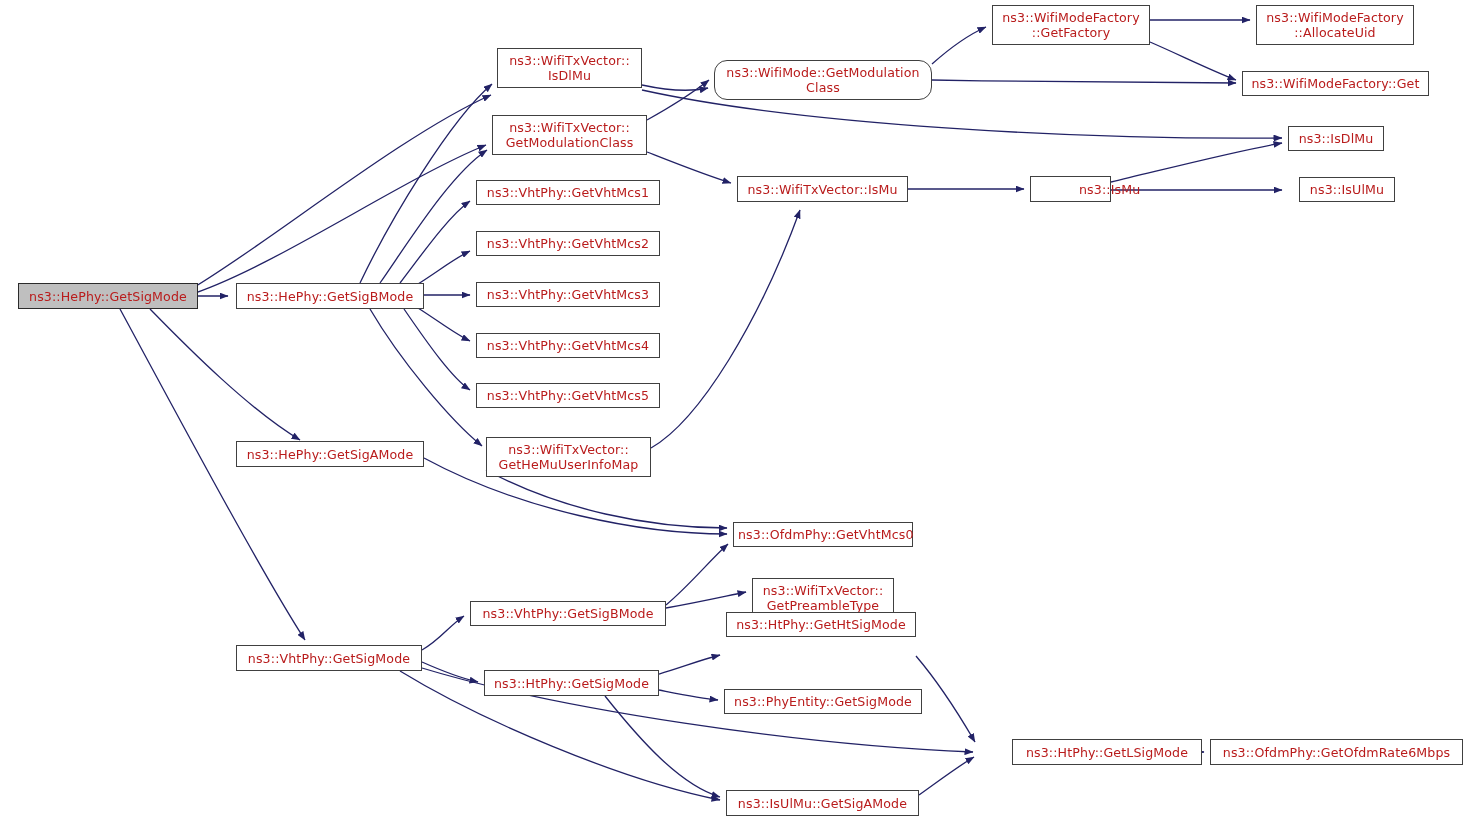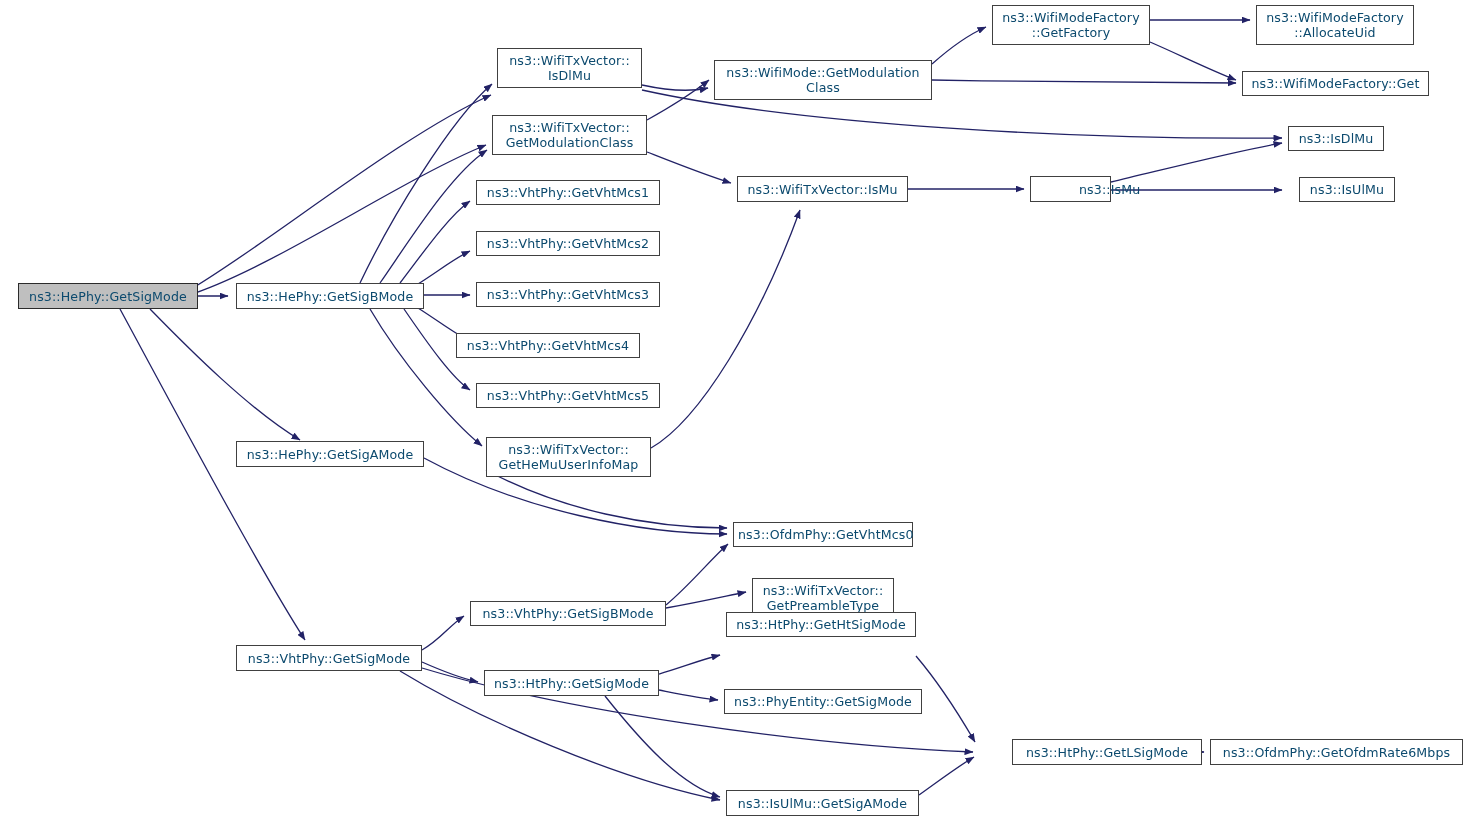--- a/index.html
+++ b/index.html
@@ -23,21 +23,21 @@
     top: 0;
     width: 1467px;
     height: 823px;
     pointer-events: none;
   }
   .node {
     position: absolute;
     box-sizing: border-box;
     border: 1px solid #404040;
     background: #ffffff;
-    color: #0c4a6e;
+    color: #b91c1c;
     display: flex;
     align-items: center;
     justify-content: center;
     text-align: center;
     font-size: 12.6px;
     line-height: 15px;
     letter-spacing: 0.01em;
     white-space: pre-line;
     z-index: 2;
   }
@@ -111,25 +111,25 @@
       <div class="node" style="left: 236px; top: 283px; width: 188px; height: 26px;"><span class="node-label">ns3::HePhy::GetSigBMode</span></div>
       <div class="node" style="left: 236px; top: 441px; width: 188px; height: 26px;"><span class="node-label">ns3::HePhy::GetSigAMode</span></div>
       <div class="node" style="left: 236px; top: 645px; width: 186px; height: 26px;"><span class="node-label">ns3::VhtPhy::GetSigMode</span></div>
       <div class="node" style="left: 497px; top: 48px; width: 145px; height: 40px;"><span class="node-label">ns3::WifiTxVector::
 IsDlMu</span></div>
       <div class="node" style="left: 492px; top: 115px; width: 155px; height: 40px;"><span class="node-label">ns3::WifiTxVector::
 GetModulationClass</span></div>
       <div class="node" style="left: 476px; top: 180px; width: 184px; height: 25px;"><span class="node-label">ns3::VhtPhy::GetVhtMcs1</span></div>
       <div class="node" style="left: 476px; top: 231px; width: 184px; height: 25px;"><span class="node-label">ns3::VhtPhy::GetVhtMcs2</span></div>
       <div class="node" style="left: 476px; top: 282px; width: 184px; height: 25px;"><span class="node-label">ns3::VhtPhy::GetVhtMcs3</span></div>
-      <div class="node" style="left: 456px; top: 333px; width: 184px; height: 25px;"><span class="node-label">ns3::VhtPhy::GetVhtMcs4</span></div>
+      <div class="node" style="left: 476px; top: 333px; width: 184px; height: 25px;"><span class="node-label">ns3::VhtPhy::GetVhtMcs4</span></div>
       <div class="node" style="left: 476px; top: 383px; width: 184px; height: 25px;"><span class="node-label">ns3::VhtPhy::GetVhtMcs5</span></div>
       <div class="node" style="left: 486px; top: 437px; width: 165px; height: 40px;"><span class="node-label">ns3::WifiTxVector::
 GetHeMuUserInfoMap</span></div>
-      <div class="node" style="left: 714px; top: 60px; width: 218px; height: 40px;"><span class="node-label">ns3::WifiMode::GetModulation
+      <div class="node" style="left: 714px; top: 60px; width: 218px; height: 40px; border-radius: 13px;"><span class="node-label">ns3::WifiMode::GetModulation
 Class</span></div>
       <div class="node" style="left: 737px; top: 176px; width: 171px; height: 26px;"><span class="node-label">ns3::WifiTxVector::IsMu</span></div>
       <div class="node" style="left: 992px; top: 5px; width: 158px; height: 40px;"><span class="node-label">ns3::WifiModeFactory
 ::GetFactory</span></div>
       <div class="node" style="left: 1256px; top: 5px; width: 158px; height: 40px;"><span class="node-label">ns3::WifiModeFactory
 ::AllocateUid</span></div>
       <div class="node" style="left: 1242px; top: 71px; width: 187px; height: 25px;"><span class="node-label">ns3::WifiModeFactory::Get</span></div>
       <div class="node" style="left: 1030px; top: 176px; width: 81px; height: 26px; padding-left: 44px;"><span class="node-label">ns3::IsMu</span></div>
       <div class="node" style="left: 1288px; top: 126px; width: 96px; height: 25px;"><span class="node-label">ns3::IsDlMu</span></div>
       <div class="node" style="left: 1288px; top: 177px; width: 96px; height: 25px; margin-left: 11px;"><span class="node-label">ns3::IsUlMu</span></div>

